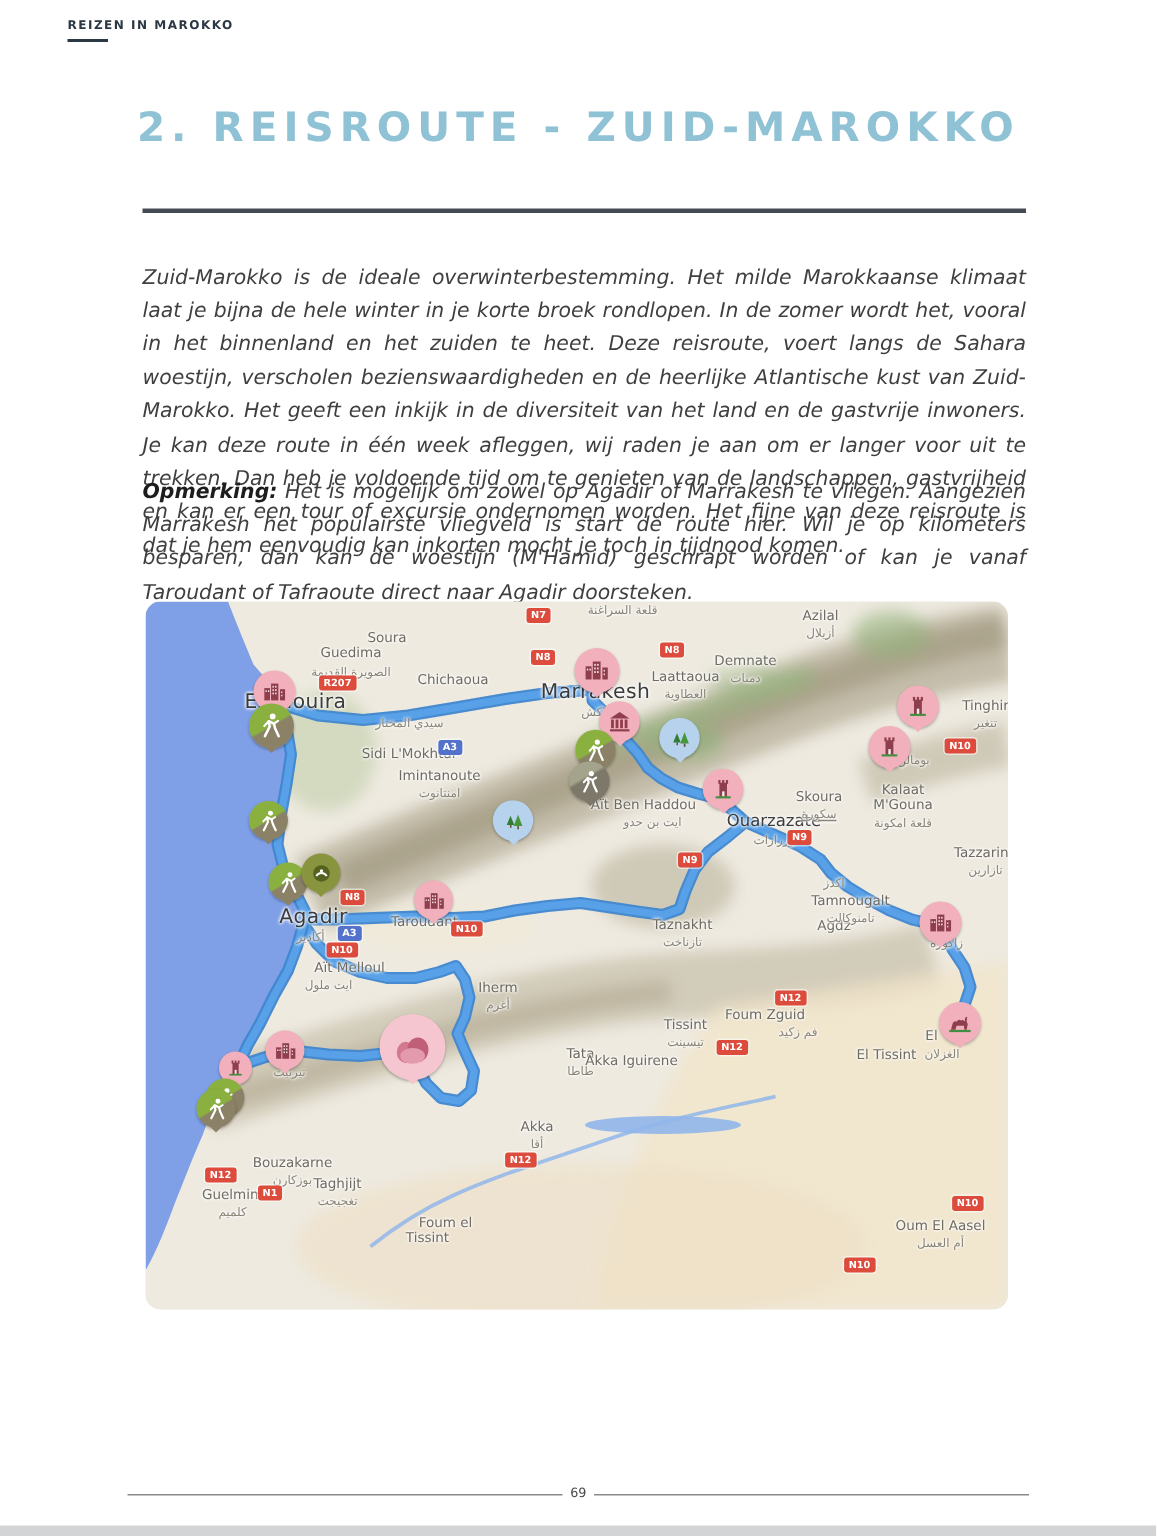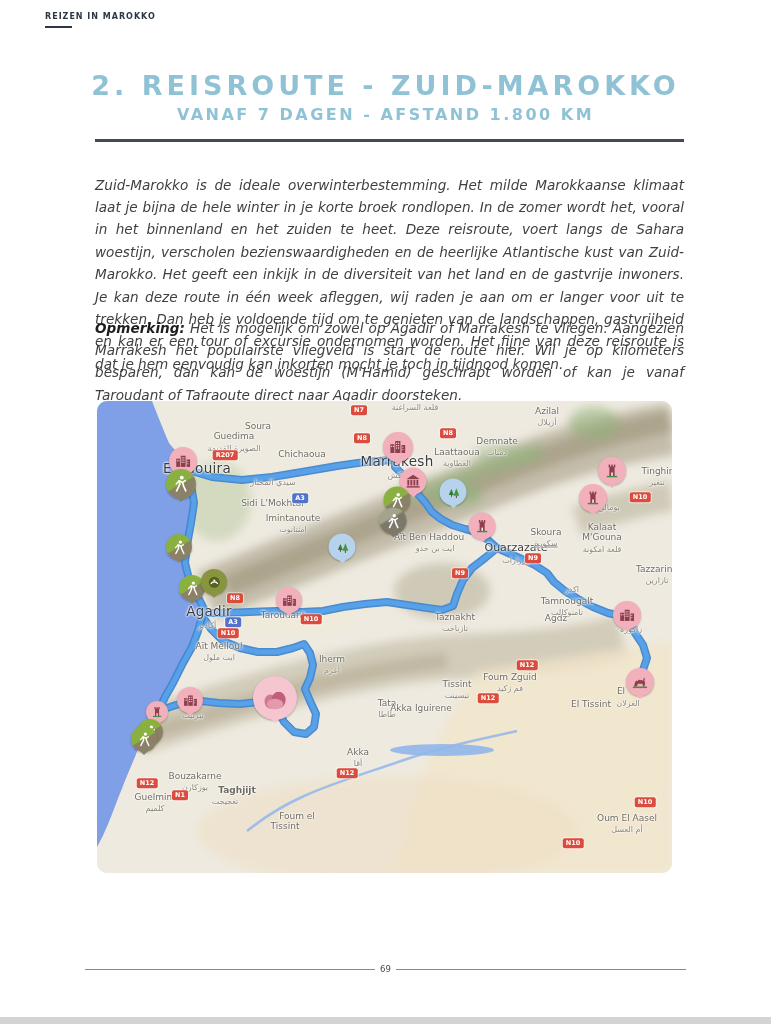--- a/index.html
+++ b/index.html
@@ -43,33 +43,32 @@
           border:4px solid transparent;}
   .marker.pink{background:#f2afbc}.marker.pink .tip{border-top-color:#f2afbc}
   .marker.bigpink{background:#f5c6d0}.marker.bigpink .tip{border-top-color:#f5c6d0}
   .marker.blue{background:#b6d2ec}.marker.blue .tip{border-top-color:#b6d2ec}
   .marker.olive{background:#89953e}.marker.olive .tip{border-top-color:#89953e}
   .marker.green{background:linear-gradient(150deg,#8ab040 48%,#8a8166 52%)}
   .marker.green .tip{border-top-color:#8a8166}
   .marker.grey{background:linear-gradient(150deg,#a3a48b 38%,#7e786a 44%)}
   .marker.grey .tip{border-top-color:#7e786a}
   
-  .pagerow{position:absolute;left:85px;top:964px;width:601px;display:flex;align-items:center;}
+  .pagerow{position:absolute;left:85px;top:991px;width:601px;display:flex;align-items:center;}
   .pagerow .ln{flex:1;height:1px;background:#8a8a8a;}
   .pagerow .num{font-size:8.5px;color:#4a4a4a;padding:0 5px;}
   .bottombar{position:absolute;left:0;bottom:0;width:771px;height:7px;background:#d2d4d5;}
 </style>
 </head>
 <body>
 
 <div class="page">
   <div class="kophead">REIZEN IN MAROKKO</div>
   <div class="kophead-rule"></div>
   <div class="title">2. REISROUTE - ZUID-MAROKKO</div>
-  <div class="subtitle">VANAF 7 DAGEN - AFSTAND 1.800 KM</div>
   <div class="rule"></div>
   <p class="intro">Zuid-Marokko is de ideale overwinterbestemming. Het milde Marokkaanse klimaat laat je bijna de hele winter in je korte broek rondlopen. In de zomer wordt het, vooral in het binnenland en het zuiden te heet. Deze reisroute, voert langs de Sahara woestijn, verscholen bezienswaardigheden en de heerlijke Atlantische kust van Zuid-Marokko. Het geeft een inkijk in de diversiteit van het land en de gastvrije inwoners. Je kan deze route in één week afleggen, wij raden je aan om er langer voor uit te trekken. Dan heb je voldoende tijd om te genieten van de landschappen, gastvrijheid en kan er een tour of excursie ondernomen worden. Het fijne van deze reisroute is dat je hem eenvoudig kan inkorten mocht je toch in tijdnood komen.</p>
   <p class="note"><b>Opmerking:</b><span> Het is mogelijk om zowel op Agadir of Marrakesh te vliegen. Aangezien Marrakesh het populairste vliegveld is start de route hier. Wil je op kilometers besparen, dan kan de woestijn (M'Hamid) geschrapt worden of kan je vanaf Taroudant of Tafraoute direct naar Agadir doorsteken.</span></p>
   <div class="map" id="map">
       <svg width="575" height="472" class="base">
         <defs>
           <filter id="soft" x="-30%" y="-30%" width="160%" height="160%">
             <feGaussianBlur stdDeviation="5"></feGaussianBlur>
           </filter>
         </defs>
@@ -138,51 +137,51 @@
       <div class="lbl ar" style="left: 560px; top: 81px;">تنغير</div>
       <div class="lbl ar" style="left: 512px; top: 106px;">بومالن</div>
       <div class="lbl" style="left: 505px; top: 126px;">Kalaat</div>
       <div class="lbl" style="left: 505px; top: 136px;">M'Gouna</div>
       <div class="lbl ar" style="left: 505px; top: 148px;">قلعة امكونة</div>
       <div class="lbl" style="left: 449px; top: 131px;">Skoura</div>
       <div class="lbl ar" style="left: 449px; top: 142px; text-decoration: underline;">سكورة</div>
       <div class="lbl" style="left: 332px; top: 136px;">Aït Ben Haddou</div>
       <div class="lbl ar" style="left: 338px; top: 147px;">ايت بن حدو</div>
       <div class="lbl" style="left: 459px; top: 177px; margin-top: 40px;">Agdz</div>
-      <div class="lbl ar" style="left: 475px; top: 188px;">اكدز</div>
+      <div class="lbl ar" style="left: 459px; top: 188px;">اكدز</div>
       <div class="lbl" style="left: 470px; top: 200px;">Tamnougalt</div>
       <div class="lbl ar" style="left: 470px; top: 211px;">تامنوكالت</div>
       <div class="lbl" style="left: 560px; top: 168px;">Tazzarine</div>
       <div class="lbl ar" style="left: 560px; top: 179px;">تازارين</div>
       <div class="lbl" style="left: 358px; top: 216px;">Taznakht</div>
       <div class="lbl ar" style="left: 358px; top: 227px;">تازناخت</div>
       <div class="lbl" style="left: 186px; top: 214px;">Taroudant</div>
-      <div class="lbl" style="left: 122px; top: 245px; text-align: center;">Aït Melloul</div>
+      <div class="lbl" style="left: 136px; top: 245px; text-align: center;">Aït Melloul</div>
       <div class="lbl ar" style="left: 122px; top: 256px;">ايت ملول</div>
       <div class="lbl" style="left: 235px; top: 258px;">Iherm</div>
       <div class="lbl ar" style="left: 235px; top: 269px;">أغرم</div>
       <div class="lbl" style="left: 261px; top: 351px;">Akka</div>
       <div class="lbl ar" style="left: 261px; top: 362px;">أقا</div>
       <div class="lbl" style="left: 290px; top: 302px;">Tata</div>
       <div class="lbl ar" style="left: 290px; top: 313px;">طاطا</div>
       <div class="lbl" style="left: 324px; top: 307px;">Akka Iguirene</div>
       <div class="lbl" style="left: 360px; top: 283px;">Tissint</div>
       <div class="lbl ar" style="left: 360px; top: 294px;">تيسينت</div>
       <div class="lbl" style="left: 413px; top: 276px;">Foum Zguid</div>
-      <div class="lbl ar" style="left: 413px; top: 287px;">فم زكيد</div>
+      <div class="lbl ar" style="left: 435px; top: 287px;">فم زكيد</div>
       <div class="lbl" style="left: 494px; top: 303px;">El Tissint</div>
       <div class="lbl" style="left: 530px; top: 417px;">Oum El Aasel</div>
       <div class="lbl ar" style="left: 530px; top: 428px;">أم العسل</div>
       <div class="lbl" style="left: 200px; top: 415px;">Foum el</div>
       <div class="lbl" style="left: 188px; top: 425px;">Tissint</div>
       <div class="lbl" style="left: 98px; top: 375px;">Bouzakarne</div>
       <div class="lbl ar" style="left: 98px; top: 386px;">بوزكارن</div>
       <div class="lbl" style="left: 58px; top: 396px;">Guelmim</div>
       <div class="lbl ar" style="left: 58px; top: 407px;">كلميم</div>
-      <div class="lbl" style="left: 140px; top: 389px; font-weight: bold;">Taghjijt</div>
+      <div class="lbl" style="left: 128px; top: 389px;">Taghjijt</div>
       <div class="lbl ar" style="left: 128px; top: 400px;">تغجيجت</div>
       <div class="lbl" style="left: 524px; top: 290px;">El</div>
       <div class="lbl ar" style="left: 531px; top: 302px;">الغزلان</div>
       <div class="lbl ar" style="left: 96px; top: 314px;">تيزنيت</div>
       <div class="lbl ar" style="left: 534px; top: 228px;">زاكورة</div>
       <div class="badge" style="left: 128px; top: 54px;">R207</div>
       <div class="badge" style="left: 262px; top: 9px;">N7</div>
       <div class="badge" style="left: 265px; top: 37px;">N8</div>
       <div class="badge" style="left: 351px; top: 32px;">N8</div>
       <div class="badge mw" style="left: 203px; top: 97px;">A3</div>

